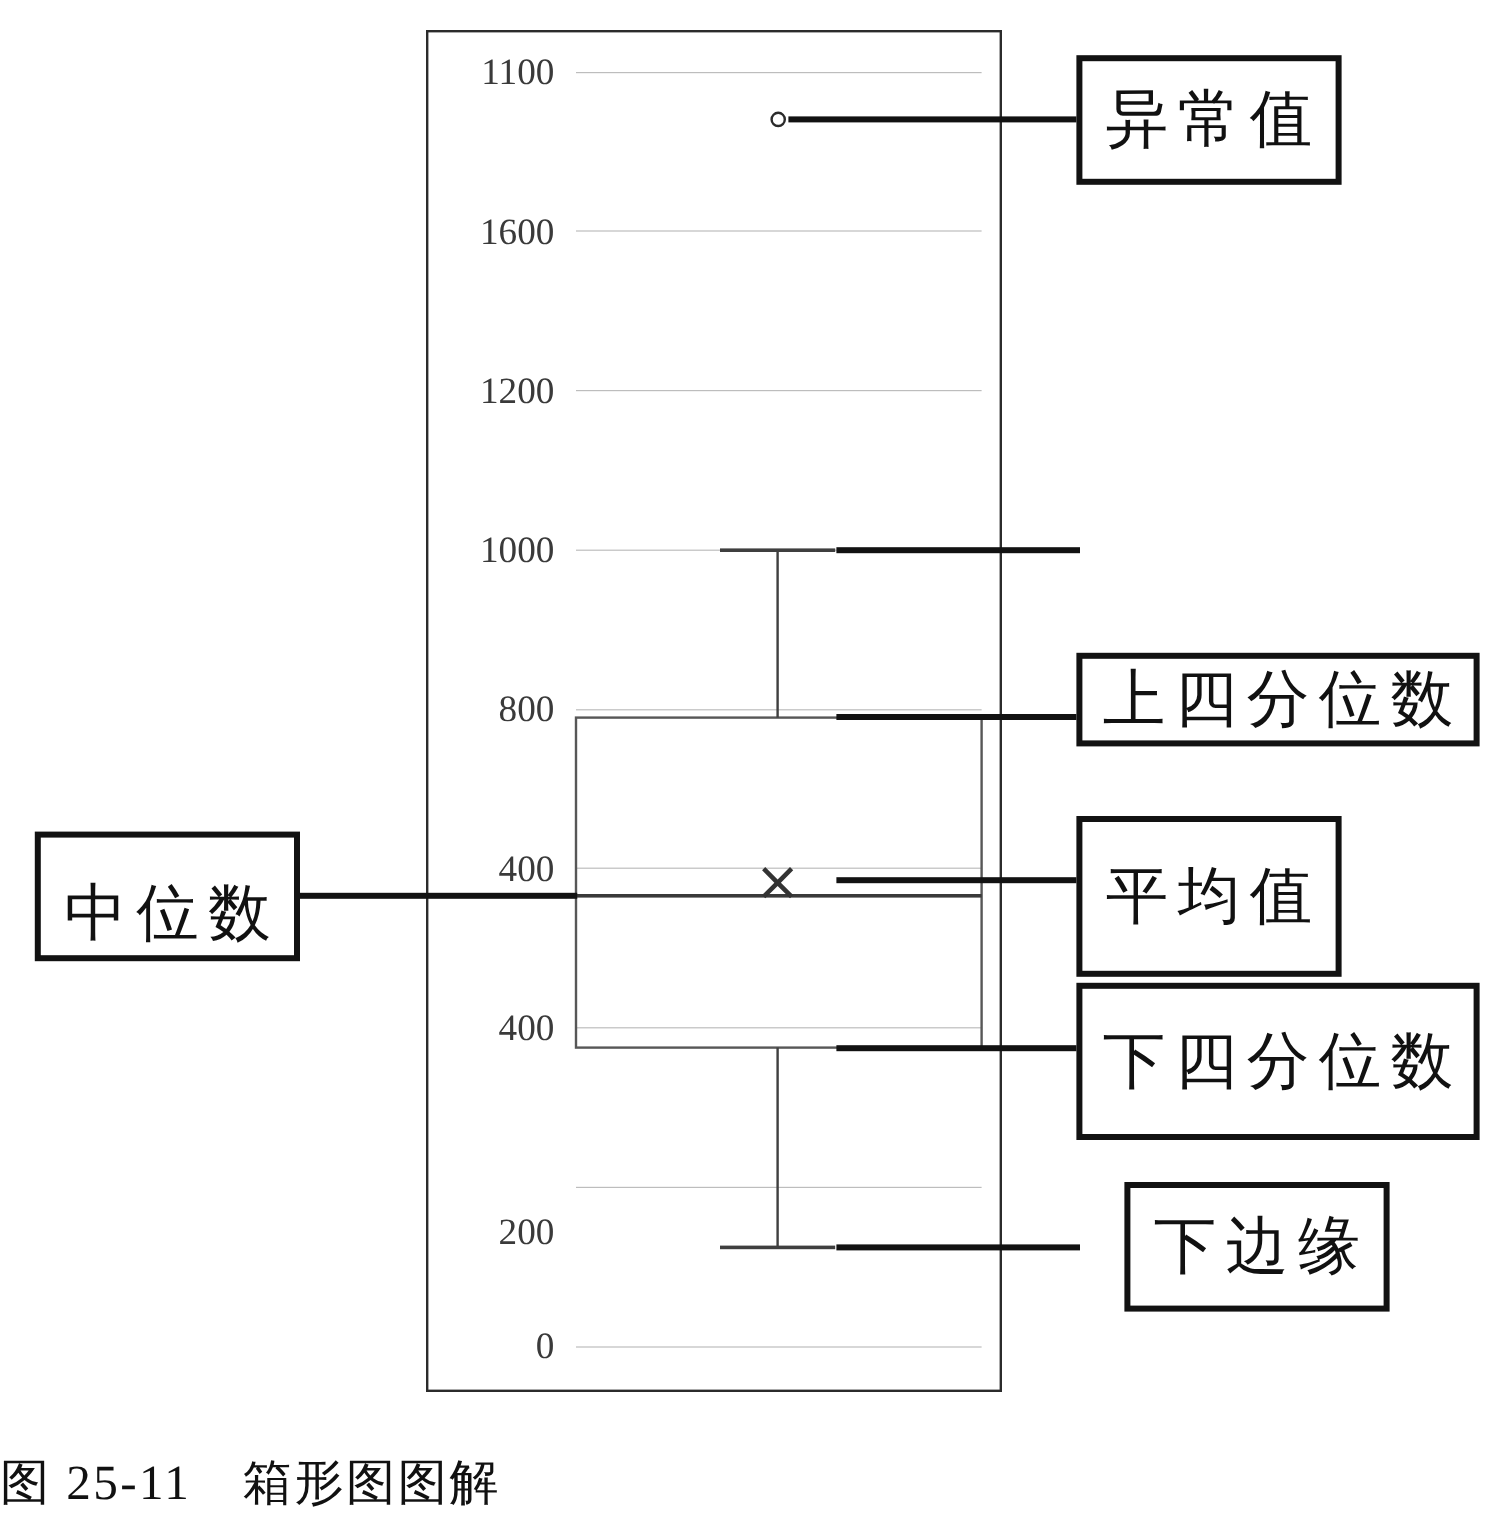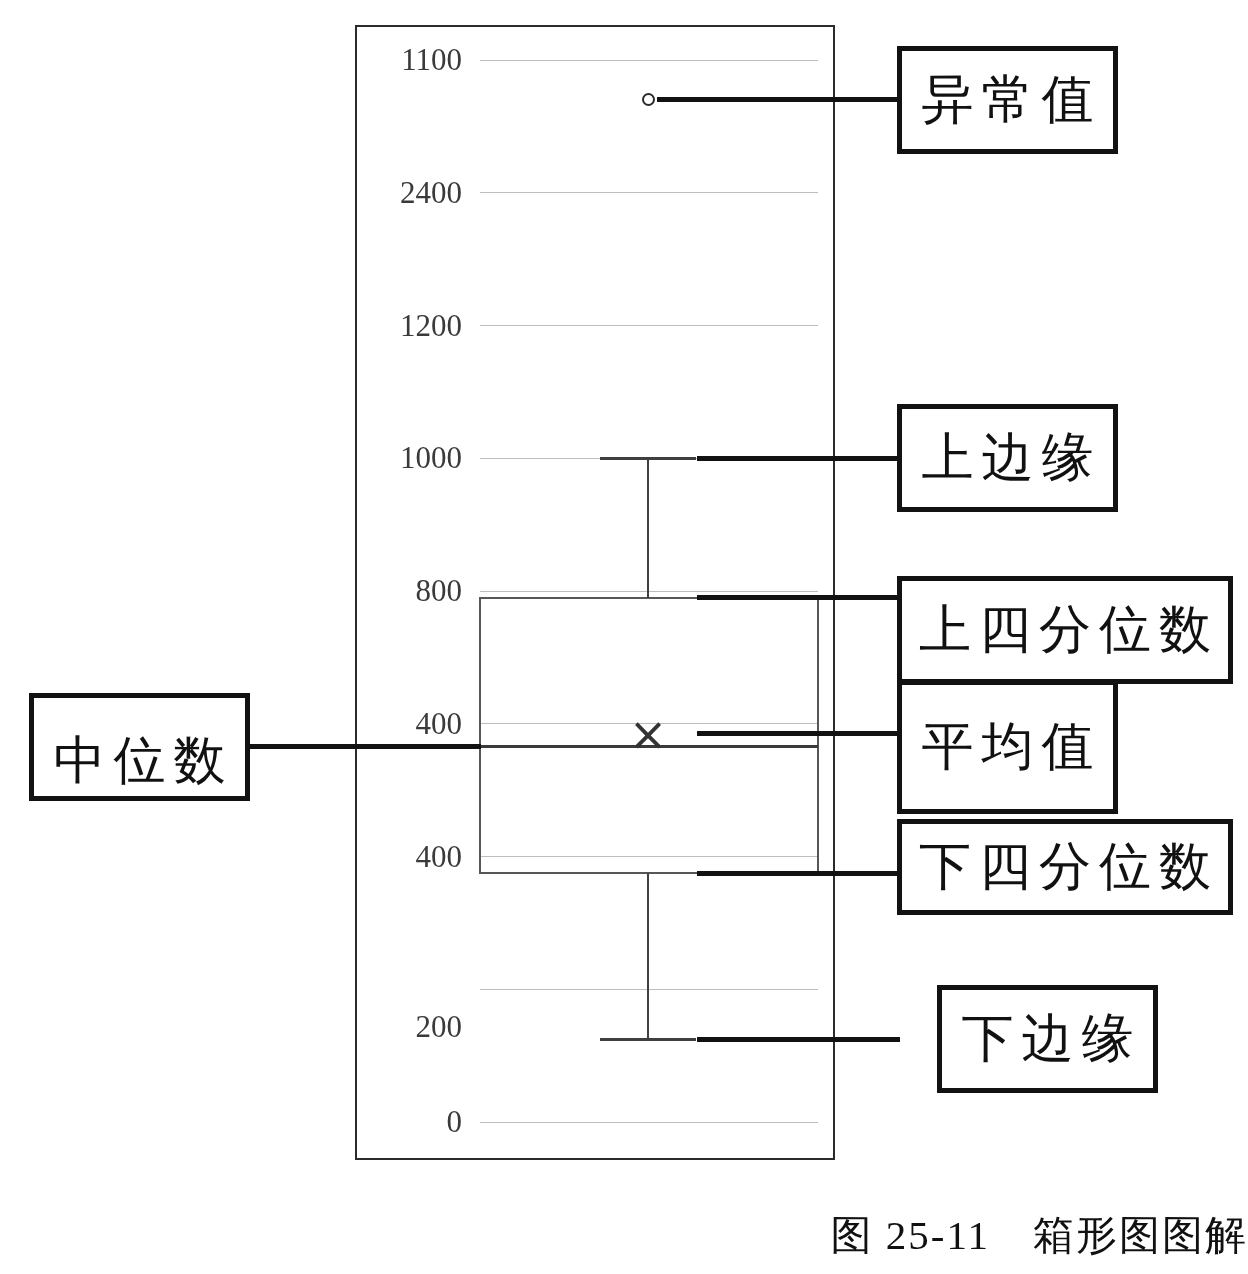--- a/index.html
+++ b/index.html
@@ -16,21 +16,21 @@
   .median{position:absolute;height:3px;background:#3a3a3a;}
   .mean{position:absolute;font-size:46px;color:#333;transform:translate(-50%,-50%);
         font-family:"DejaVu Sans","Liberation Sans",sans-serif;line-height:1;}
   .outlier{position:absolute;width:9px;height:9px;border:2px solid #2b2b2b;
            border-radius:50%;background:#fff;box-sizing:content-box;}
   .connector{position:absolute;height:5px;background:#121212;}
   .ann{position:absolute;border:5px solid #121212;background:#fff;box-sizing:border-box;
        display:flex;align-items:center;justify-content:center;
        font-size:52px;letter-spacing:8px;color:#111;white-space:nowrap;}
   .ann span{display:block;margin-right:-8px;}
-  .caption{position:absolute;left:0;top:1208px;width:1248px;text-align:right;
+  .caption{position:absolute;left:0;top:1208px;width:1248px;text-align:left;
            font-size:41px;color:#111;letter-spacing:2px;}
 </style>
 </head>
 <body>
 
 <div class="stage" id="stage">
 
   <div class="plot"></div>
 
   <div id="layer-grid">
@@ -42,21 +42,21 @@
       <div class="tick" style="top: 836.5px; font-family: Liberation Serif, serif;">400</div>
       <div class="gridline" style="top: 723.25px;"></div>
       <div class="tick" style="top: 703.75px;">400</div>
       <div class="gridline" style="top: 590.5px;"></div>
       <div class="tick" style="top: 571px;">800</div>
       <div class="gridline" style="top: 457.75px;"></div>
       <div class="tick" style="top: 438.25px;">1000</div>
       <div class="gridline" style="top: 325px;"></div>
       <div class="tick" style="top: 305.5px;">1200</div>
       <div class="gridline" style="top: 192.25px;"></div>
-      <div class="tick" style="top: 172.75px;">2400</div>
+      <div class="tick" style="top: 172.75px;">1600</div>
       <div class="gridline" style="top: 59.5px;"></div>
       <div class="tick" style="top: 40px;">1100</div>
     </div>
   <div id="layer-shapes">
       <div class="box-rect" style="left: 479px; top: 596.638px; width: 340px; height: 277.456px;"></div>
       <div class="median" style="left: 480px; top: 745.481px; width: 338px;"></div>
       <div class="vline" style="left: 647px; top: 458.25px; width: 2px; height: 139.387px;"></div>
       <div class="vline" style="left: 647px; top: 873.094px; width: 2px; height: 165.938px;"></div>
       <div class="hline" style="left: 600px; top: 456.75px; width: 96px; height: 3px;"></div>
       <div class="hline" style="left: 600px; top: 1037.53px; width: 96px; height: 3px;"></div>
@@ -69,30 +69,27 @@
       <div class="connector" style="left: 697px; width: 203px; top: 595.138px;"></div>
       <div class="connector" style="left: 697px; width: 203px; top: 731.206px;"></div>
       <div class="connector" style="left: 697px; width: 203px; top: 870.594px;"></div>
       <div class="connector" style="left: 697px; width: 203px; top: 1036.53px;"></div>
       <div class="connector" style="left: 250px; width: 231px; top: 744.481px;"></div>
     </div>
 
   <div class="ann" style="width: 221px; height: 108px; top: 46px; left: 897px;">
     <span>异常值</span>
   </div>
-  <div class="ann" style="width: 221px; height: 108px; top: 404px; left: 897px;">
-    <span>上边缘</span>
-  </div>
-  <div class="ann" style="width: 336px; height: 108px; top: 576px; left: 897px;">
+  <div class="ann" style="width: 336px; height: 78px; top: 544px; left: 897px;">
     <span>上四分位数</span>
   </div>
   <div class="ann" style="width: 221px; height: 134px; top: 680px; left: 897px;">
     <span>平均值</span>
   </div>
-  <div class="ann" style="width: 336px; height: 96px; top: 819px; left: 897px;">
+  <div class="ann" style="width: 336px; height: 131px; top: 819px; left: 897px;">
     <span>下四分位数</span>
   </div>
   <div class="ann" style="width: 221px; height: 108px; top: 985px; left: 937px;">
     <span>下边缘</span>
   </div>
   <div class="ann" style="width: 221px; height: 108px; top: 693px; left: 29px; align-items: flex-end;">
     <span>中位数</span>
   </div>
 
   <div class="caption">图 25-11　箱形图图解</div>

